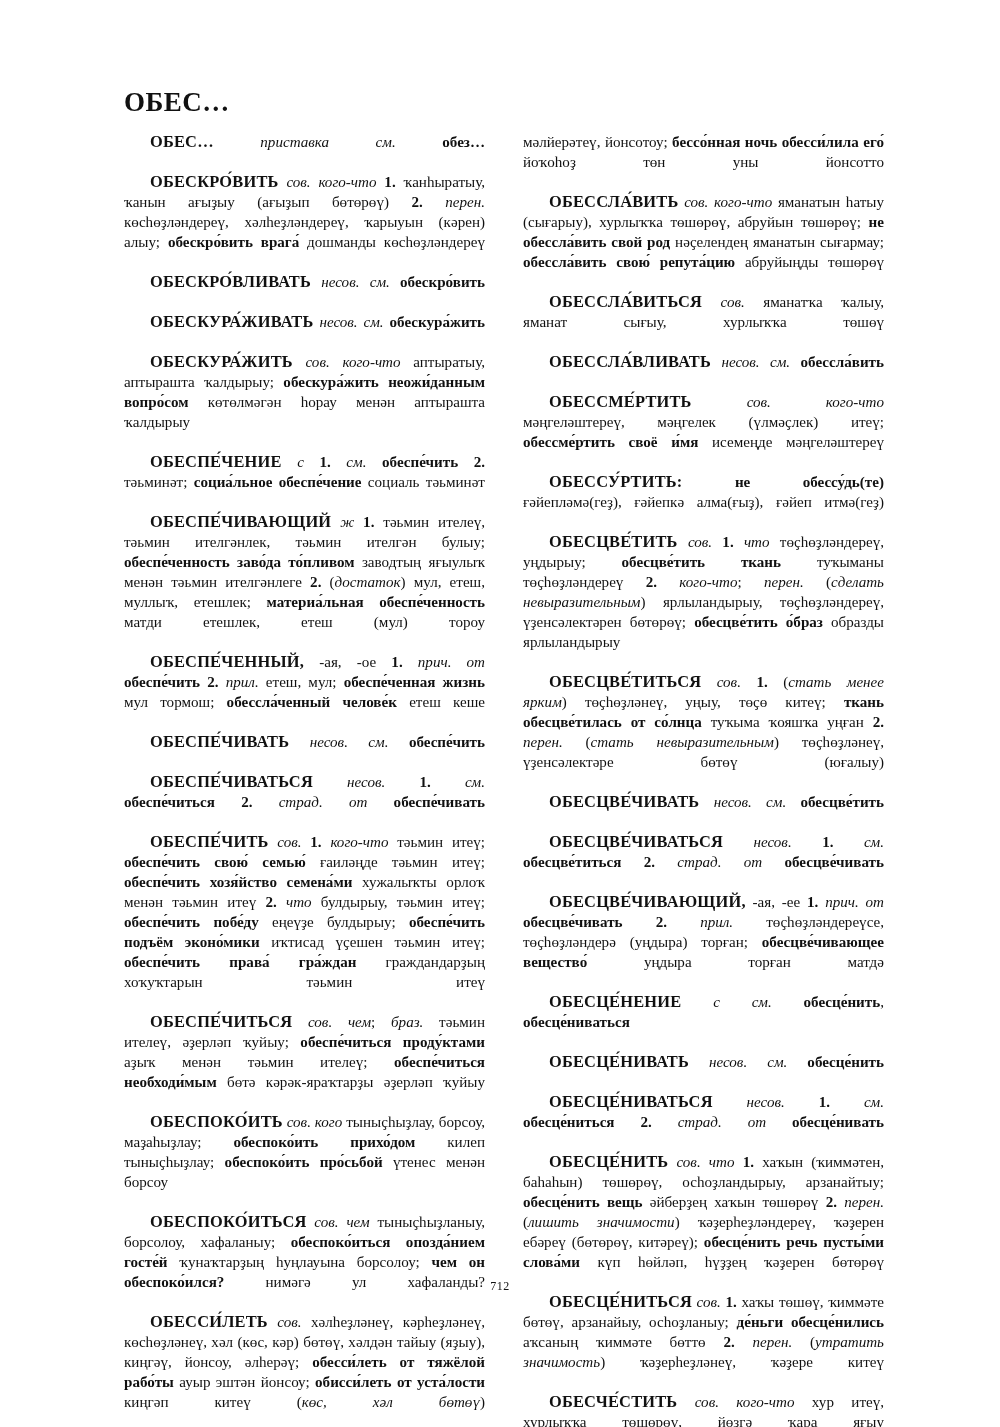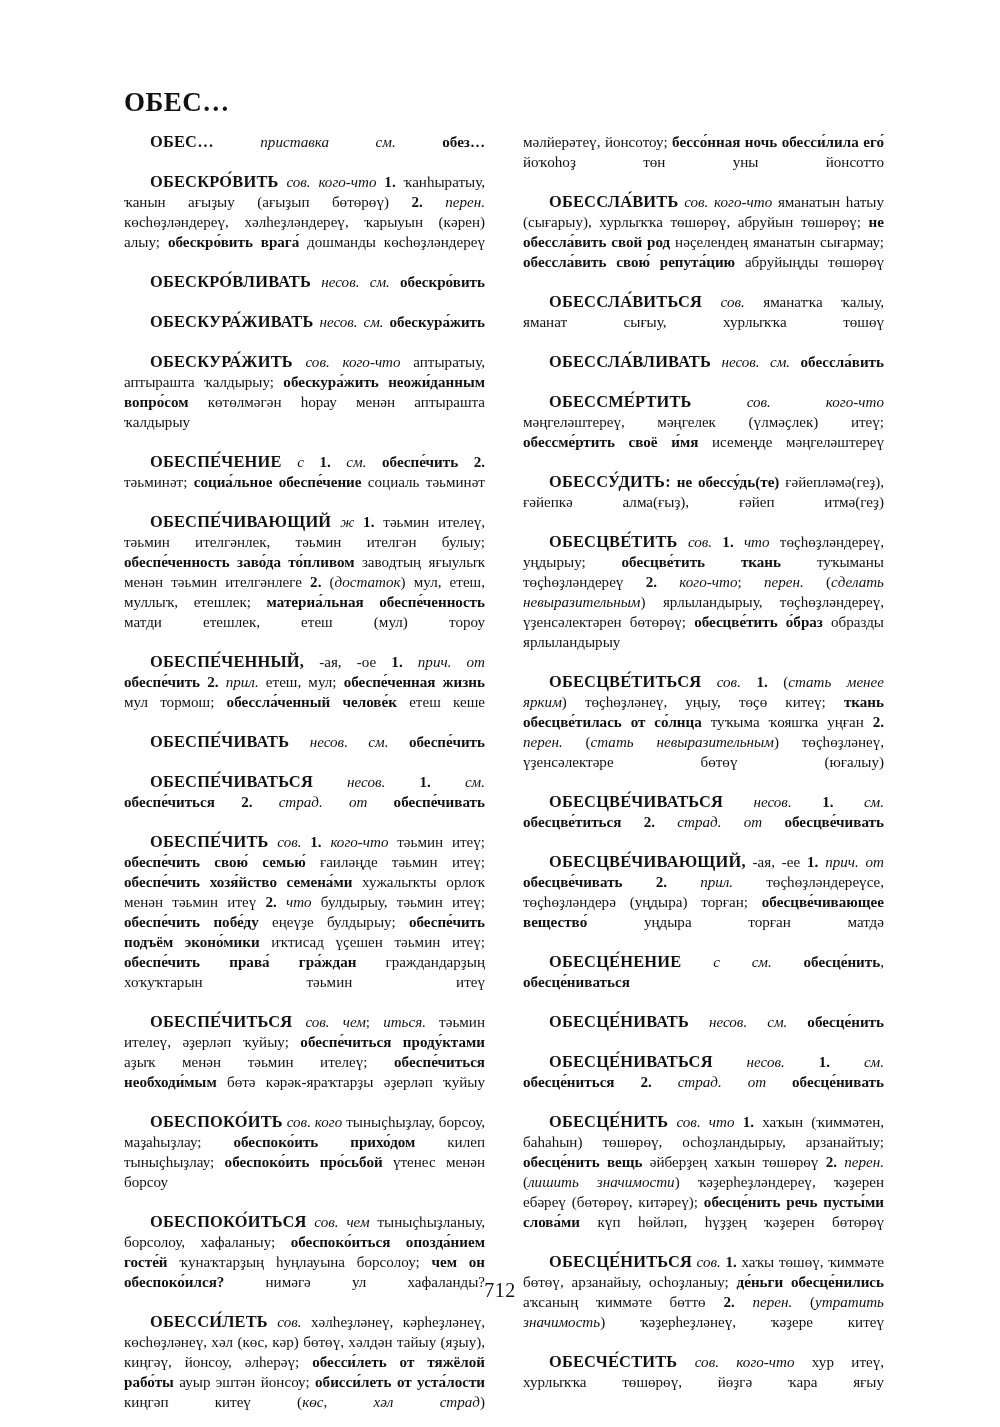--- a/index.html
+++ b/index.html
@@ -77,21 +77,21 @@
   .num {
     font-weight: bold;
   }
 
   
   .folio {
     position: absolute;
     width: 1000px;
     top: 1279px;
     text-align: center;
-    font-size: 20px;
+    font-size: 12px;
     letter-spacing: 0.5px;
   }
 </style>
 </head>
 <body>
 
 <div class="page">
 
   <div class="runhead">ОБЕС…</div>
 
@@ -101,34 +101,35 @@
         <p><b class="hw">ОБЕСКРО́ВИТЬ</b> <i>сов. кого-что</i> <b class="num">1.</b> ҡанһыратыу, ҡанын ағыҙыу (ағыҙып бөтөрөү) <b class="num">2.</b> <i>перен.</i> көсһөҙләндереү, хәлһеҙләндереү, ҡарыуын (кәрен) алыу; <b>обескро́вить врага́</b> дошманды көсһөҙләндереү</p>
         <p><b class="hw">ОБЕСКРО́ВЛИВАТЬ</b> <i>несов. см.</i> <b>обескро́вить</b></p>
         <p><b class="hw">ОБЕСКУРА́ЖИВАТЬ</b> <i>несов. см.</i> <b>обескура́жить</b></p>
         <p><b class="hw">ОБЕСКУРА́ЖИТЬ</b> <i>сов. кого-что</i> аптыратыу, аптырашта ҡалдырыу; <b>обескура́жить неожи́данным вопро́сом</b> көтөлмәгән һорау менән аптырашта ҡалдырыу</p>
         <p><b class="hw">ОБЕСПЕ́ЧЕНИЕ</b> <i>с</i> <b class="num">1.</b> <i>см.</i> <b>обеспе́чить</b> <b class="num">2.</b> тәьминәт; <b>социа́льное обеспе́чение</b> социаль тәьминәт</p>
         <p><b class="hw">ОБЕСПЕ́ЧИВАЮЩИЙ</b> <i>ж</i> <b class="num">1.</b> тәьмин ителеү, тәьмин ителгәнлек, тәьмин ителгән булыу; <b>обеспе́ченность заво́да то́пливом</b> заводтың яғыулыҡ менән тәьмин ителгәнлеге <b class="num">2.</b> (<i>достаток</i>) мул, етеш, муллыҡ, етешлек; <b>материа́льная обеспе́ченность</b> матди етешлек, етеш (мул) тороу</p>
         <p><b class="hw">ОБЕСПЕ́ЧЕННЫЙ,</b> -ая, -ое <b class="num">1.</b> <i>прич. от</i> <b>обеспе́чить</b> <b class="num">2.</b> <i>прил.</i> етеш, мул; <b>обеспе́ченная жизнь</b> мул тормош; <b>обессла́ченный челове́к</b> етеш кеше</p>
         <p><b class="hw">ОБЕСПЕ́ЧИВАТЬ</b> <i>несов. см.</i> <b>обеспе́чить</b></p>
         <p><b class="hw">ОБЕСПЕ́ЧИВАТЬСЯ</b> <i>несов.</i> <b class="num">1.</b> <i>см.</i> <b>обеспе́читься</b> <b class="num">2.</b> <i>страд. от</i> <b>обеспе́чивать</b></p>
         <p><b class="hw">ОБЕСПЕ́ЧИТЬ</b> <i>сов.</i> <b class="num">1.</b> <i>кого-что</i> тәьмин итеү; <b>обеспе́чить свою́ семью́</b> ғаиләңде тәьмин итеү; <b>обеспе́чить хозя́йство семена́ми</b> хужалыҡты орлоҡ менән тәьмин итеү <b class="num">2.</b> <i>что</i> булдырыу, тәьмин итеү; <b>обеспе́чить побе́ду</b> еңеүҙе булдырыу; <b>обеспе́чить подъём эконо́мики</b> иҡтисад үҫешен тәьмин итеү; <b>обеспе́чить права́ гра́ждан</b> граждандарҙың хоҡуҡтарын тәьмин итеү</p>
-        <p><b class="hw">ОБЕСПЕ́ЧИТЬСЯ</b> <i>сов. чем</i>; <i>иться.</i> тәьмин ителеү, әҙерләп ҡуйыу; <b>обеспе́читься проду́ктами</b> аҙыҡ менән тәьмин ителеү; <b>обеспе́читься необходи́мым</b> бөтә кәрәк-яраҡтарҙы әҙерләп ҡуйыу</p>
+        <p><b class="hw">ОБЕСПЕ́ЧИТЬСЯ</b> <i>сов. чем</i>; <i>браз.</i> тәьмин ителеү, әҙерләп ҡуйыу; <b>обеспе́читься проду́ктами</b> аҙыҡ менән тәьмин ителеү; <b>обеспе́читься необходи́мым</b> бөтә кәрәк-яраҡтарҙы әҙерләп ҡуйыу</p>
         <p><b class="hw">ОБЕСПОКО́ИТЬ</b> <i>сов. кого</i> тыныҫһыҙлау, борсоу, маҙаһыҙлау; <b>обеспоко́ить прихо́дом</b> килеп тыныҫһыҙлау; <b>обеспоко́ить про́сьбой</b> үтенес менән борсоу</p>
         <p><b class="hw">ОБЕСПОКО́ИТЬСЯ</b> <i>сов. чем</i> тыныҫһыҙланыу, борсолоу, хафаланыу; <b>обеспоко́иться опозда́нием госте́й</b> ҡунаҡтарҙың һуңлауына борсолоу; <b>чем он обеспоко́ился?</b> нимәгә ул хафаланды?</p>
-        <p><b class="hw">ОБЕССИ́ЛЕТЬ</b> <i>сов.</i> хәлһеҙләнеү, кәрһеҙләнеү, көсһөҙләнеү, хәл (көс, кәр) бөтөү, хәлдән тайыу (яҙыу), киңгәү, йонсоу, әлһерәү; <b>обесси́леть от тяжёлой рабо́ты</b> ауыр эштән йонсоу; <b>обисси́леть от уста́лости</b> киңгәп китеү (<i>көс, хәл страд</i>)</p>
+        <p><b class="hw">ОБЕССИ́ЛЕТЬ</b> <i>сов.</i> хәлһеҙләнеү, кәрһеҙләнеү, көсһөҙләнеү, хәл (көс, кәр) бөтөү, хәлдән тайыу (яҙыу), киңгәү, йонсоу, әлһерәү; <b>обесси́леть от тяжёлой рабо́ты</b> ауыр эштән йонсоу; <b>обисси́леть от уста́лости</b> киңгәп китеү (<i>көс, хәл бөтөү</i>)</p>
       </div>
     <div class="col" id="col-right">
         <p style="text-indent: 0px;">мәлйерәтеү, йонсотоу; <b>бессо́нная ночь обесси́лила его́</b> йоҡоһоҙ төн уны йонсотто</p>
         <p><b class="hw">ОБЕССЛА́ВИТЬ</b> <i>сов. кого-что</i> яманатын һатыу (сығарыу), хурлыҡҡа төшөрөү, абруйын төшөрөү; <b>не обессла́вить свой род</b> нәҫелендең яманатын сығармау; <b>обессла́вить свою́ репута́цию</b> абруйыңды төшөрөү</p>
         <p><b class="hw">ОБЕССЛА́ВИТЬСЯ</b> <i>сов.</i> яманатҡа ҡалыу, яманат сығыу, хурлыҡҡа төшөү</p>
         <p><b class="hw">ОБЕССЛА́ВЛИВАТЬ</b> <i>несов. см.</i> <b>обессла́вить</b></p>
         <p><b class="hw">ОБЕССМЕ́РТИТЬ</b> <i>сов. кого-что</i> мәңгеләштереү, мәңгелек (үлмәҫлек) итеү; <b>обессме́ртить своё и́мя</b> исемеңде мәңгеләштереү</p>
-        <p><b class="hw">ОБЕССУ́ДИТЬ:</b> <b>не обессу́дь(те)</b> ғәйепләмә(геҙ), ғәйепкә алма(ғыҙ), ғәйеп итмә(геҙ)</p>
+        <p><b class="hw">ОБЕССУ́РТИТЬ:</b> <b>не обессу́дь(те)</b> ғәйепләмә(геҙ), ғәйепкә алма(ғыҙ), ғәйеп итмә(геҙ)</p>
         <p><b class="hw">ОБЕСЦВЕ́ТИТЬ</b> <i>сов.</i> <b class="num">1.</b> <i>что</i> төҫһөҙләндереү, уңдырыу; <b>обесцве́тить ткань</b> туҡыманы төҫһөҙләндереү <b class="num">2.</b> <i>кого-что</i>; <i>перен.</i> (<i>сделать невыразительным</i>) ярлыландырыу, төҫһөҙләндереү, үҙенсәлектәрен бөтөрөү; <b>обесцве́тить о́браз</b> образды ярлыландырыу</p>
         <p><b class="hw">ОБЕСЦВЕ́ТИТЬСЯ</b> <i>сов.</i> <b class="num">1.</b> (<i>стать менее ярким</i>) төҫһөҙләнеү, уңыу, төҫө китеү; <b>ткань обесцве́тилась от со́лнца</b> туҡыма ҡояшҡа уңған <b class="num">2.</b> <i>перен.</i> (<i>стать невыразительным</i>) төҫһөҙләнеү, үҙенсәлектәре бөтөү (юғалыу)</p>
+        <p><b class="hw">ОБЕСЦВЕ́ЧИВАТЬ</b> <i>несов. см.</i> <b>обесцве́тить</b></p>
         <p><b class="hw">ОБЕСЦВЕ́ЧИВАТЬСЯ</b> <i>несов.</i> <b class="num">1.</b> <i>см.</i> <b>обесцве́титься</b> <b class="num">2.</b> <i>страд. от</i> <b>обесцве́чивать</b></p>
         <p><b class="hw">ОБЕСЦВЕ́ЧИВАЮЩИЙ,</b> -ая, -ее <b class="num">1.</b> <i>прич. от</i> <b>обесцве́чивать</b> <b class="num">2.</b> <i>прил.</i> төҫһөҙләндереүсе, төҫһөҙләндерә (уңдыра) торған; <b>обесцве́чивающее вещество́</b> уңдыра торған матдә</p>
         <p><b class="hw">ОБЕСЦЕ́НЕНИЕ</b> <i>с см.</i> <b>обесце́нить</b>, <b>обесце́ниваться</b></p>
         <p><b class="hw">ОБЕСЦЕ́НИВАТЬ</b> <i>несов. см.</i> <b>обесце́нить</b></p>
         <p><b class="hw">ОБЕСЦЕ́НИВАТЬСЯ</b> <i>несов.</i> <b class="num">1.</b> <i>см.</i> <b>обесце́ниться</b> <b class="num">2.</b> <i>страд. от</i> <b>обесце́нивать</b></p>
         <p><b class="hw">ОБЕСЦЕ́НИТЬ</b> <i>сов. что</i> <b class="num">1.</b> хаҡын (ҡиммәтен, баһаһын) төшөрөү, осһоҙландырыу, арзанайтыу; <b>обесце́нить вещь</b> әйберҙең хаҡын төшөрөү <b class="num">2.</b> <i>перен.</i> (<i>лишить значимости</i>) ҡәҙерһеҙләндереү, ҡәҙерен ебәреү (бөтөрөү, китәреү); <b>обесце́нить речь пусты́ми слова́ми</b> күп һөйләп, һүҙҙең ҡәҙерен бөтөрөү</p>
         <p><b class="hw">ОБЕСЦЕ́НИТЬСЯ</b> <i>сов.</i> <b class="num">1.</b> хаҡы төшөү, ҡиммәте бөтөү, арзанайыу, осһоҙланыу; <b>де́ньги обесце́нились</b> аҡсаның ҡиммәте бөттө <b class="num">2.</b> <i>перен.</i> (<i>утратить значимость</i>) ҡәҙерһеҙләнеү, ҡәҙере китеү</p>
         <p><b class="hw">ОБЕСЧЕ́СТИТЬ</b> <i>сов. кого-что</i> хур итеү, хурлыҡҡа төшөрөү, йөҙгә ҡара яғыу</p>
       </div>
   </div>

